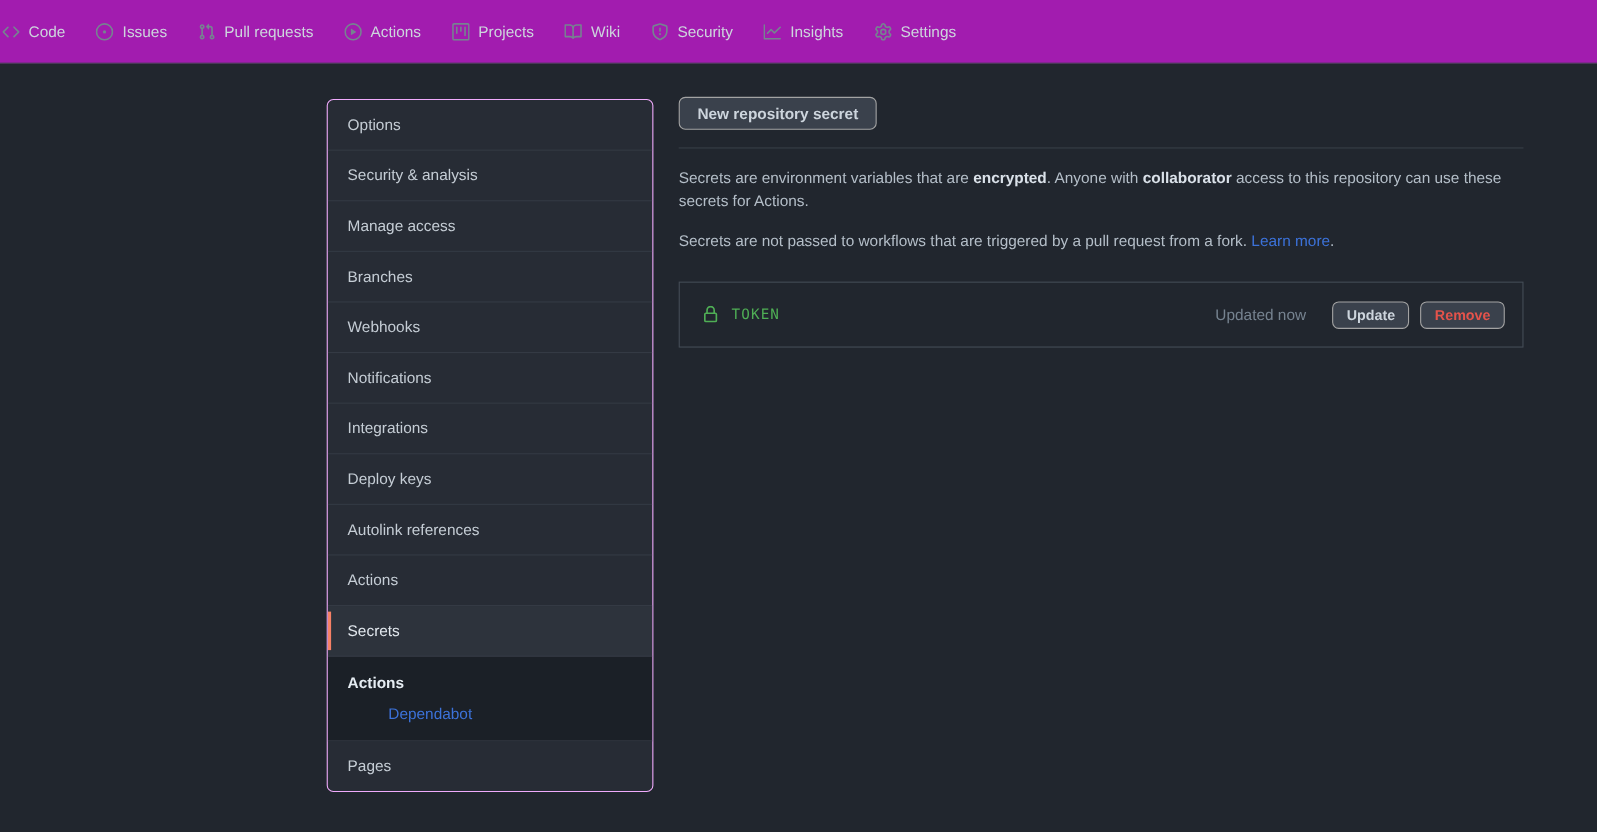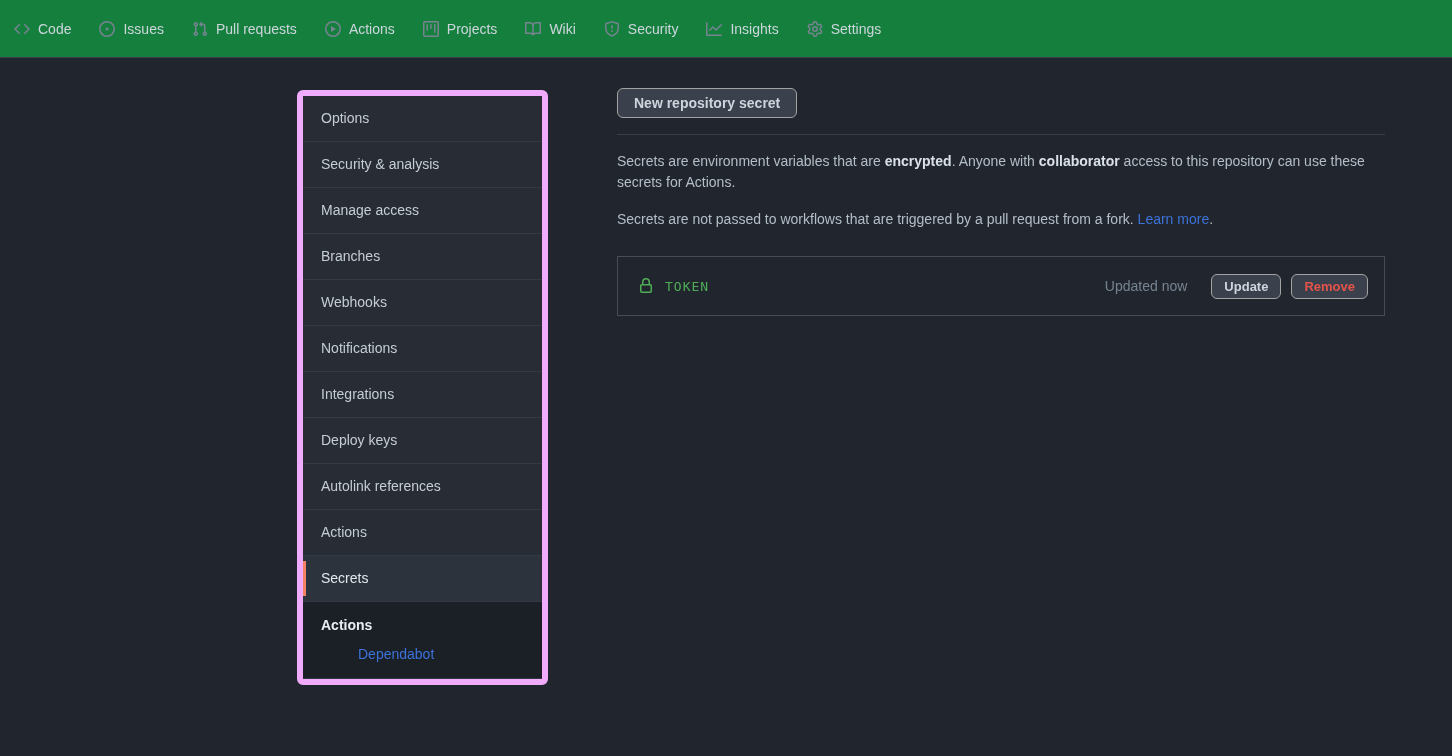--- a/index.html
+++ b/index.html
@@ -4,33 +4,33 @@
 <style>
   html,body{margin:0;padding:0;}
   body{
     width:1452px;height:756px;overflow:hidden;
     background:#21262e;
     font-family:"Liberation Sans",sans-serif;
     -webkit-font-smoothing:antialiased;
   }
   
   .repo-nav{
-    height:57px;background:#15803d;border-bottom:1px solid #3a4049;
-    display:flex;align-items:center;padding-left:14px;
+    height:57px;background:#a21caf;border-bottom:1px solid #3a4049;
+    display:flex;align-items:center;padding-left:2px;
   }
   .nav-item{
     display:flex;align-items:center;gap:8px;margin-right:28px;
     color:#cdd5dd;font-size:14px;cursor:pointer;text-decoration:none;white-space:nowrap;
   }
   .nav-icon{display:flex;align-items:center;color:#768390;}
   .nav-icon svg{display:block;}
   
   .sidebar{
-    position:absolute;left:297px;top:90px;width:251px;
-    background:#272c35;border:6px solid #f0abfc;border-radius:6px;
+    position:absolute;left:297px;top:90px;width:297px;
+    background:#272c35;border:1px solid #f0abfc;border-radius:6px;
     box-sizing:border-box;overflow:hidden;
   }
   .side-item{
     height:45px;line-height:45px;padding-left:18px;
     font-size:14px;color:#c5cdd5;border-bottom:1px solid #343a44;
     cursor:pointer;position:relative;
   }
   .side-item.selected{
     background:#2d333c;color:#e2e8ee;
   }
@@ -164,20 +164,21 @@
   <div class="side-item">Notifications</div>
   <div class="side-item">Integrations</div>
   <div class="side-item">Deploy keys</div>
   <div class="side-item">Autolink references</div>
   <div class="side-item">Actions</div>
   <div class="side-item selected">Secrets</div>
   <div class="side-sub">
     <div class="sub-current">Actions</div>
     <a class="sub-link">Dependabot</a>
   </div>
+  <div class="side-item last">Pages</div>
 </aside>
 
 <main class="main">
   <div class="main-header">
     <button class="btn">New repository secret</button>
   </div>
 
   <p class="desc"><span>Secrets are environment variables that are </span><strong>encrypted</strong><span>. Anyone with </span><strong>collaborator</strong><span> access to this repository can use these secrets for Actions.</span></p>
 
   <p class="desc"><span>Secrets are not passed to workflows that are triggered by a pull request from a fork. </span><a class="link">Learn more</a><span>.</span></p>

